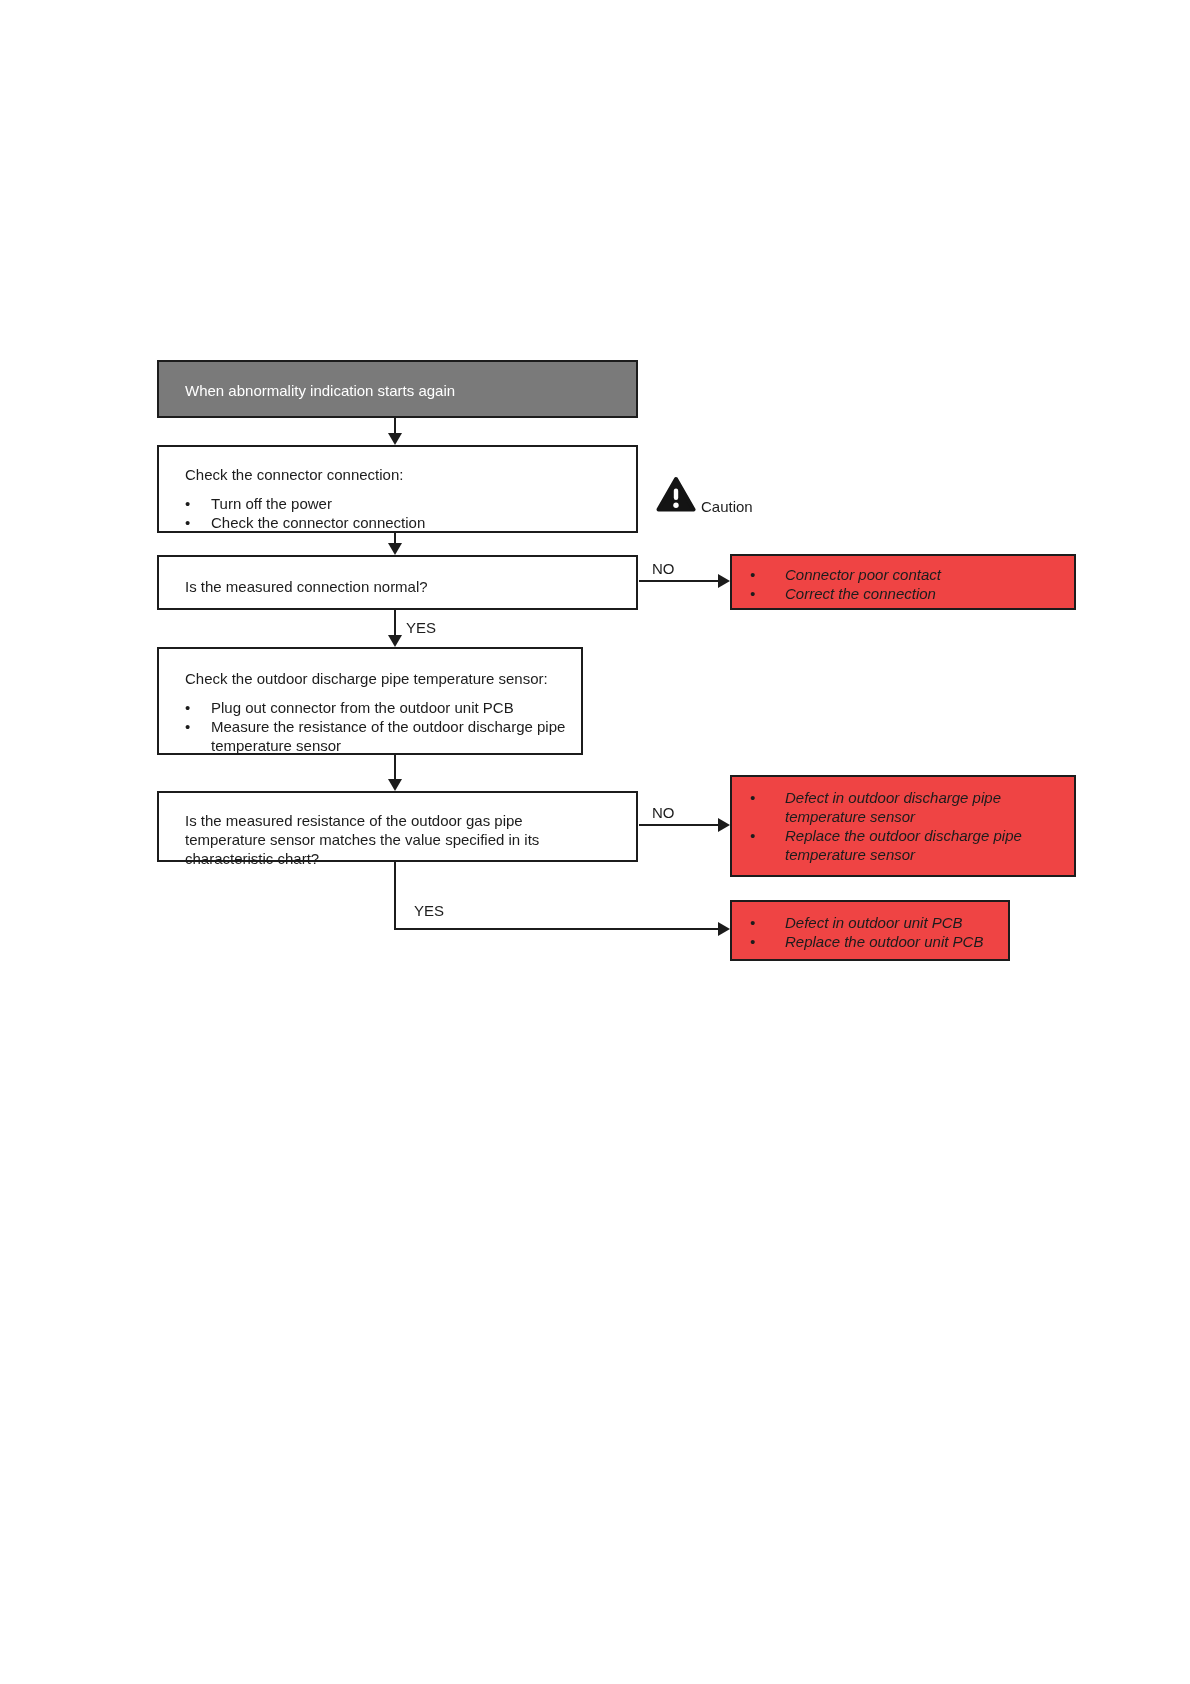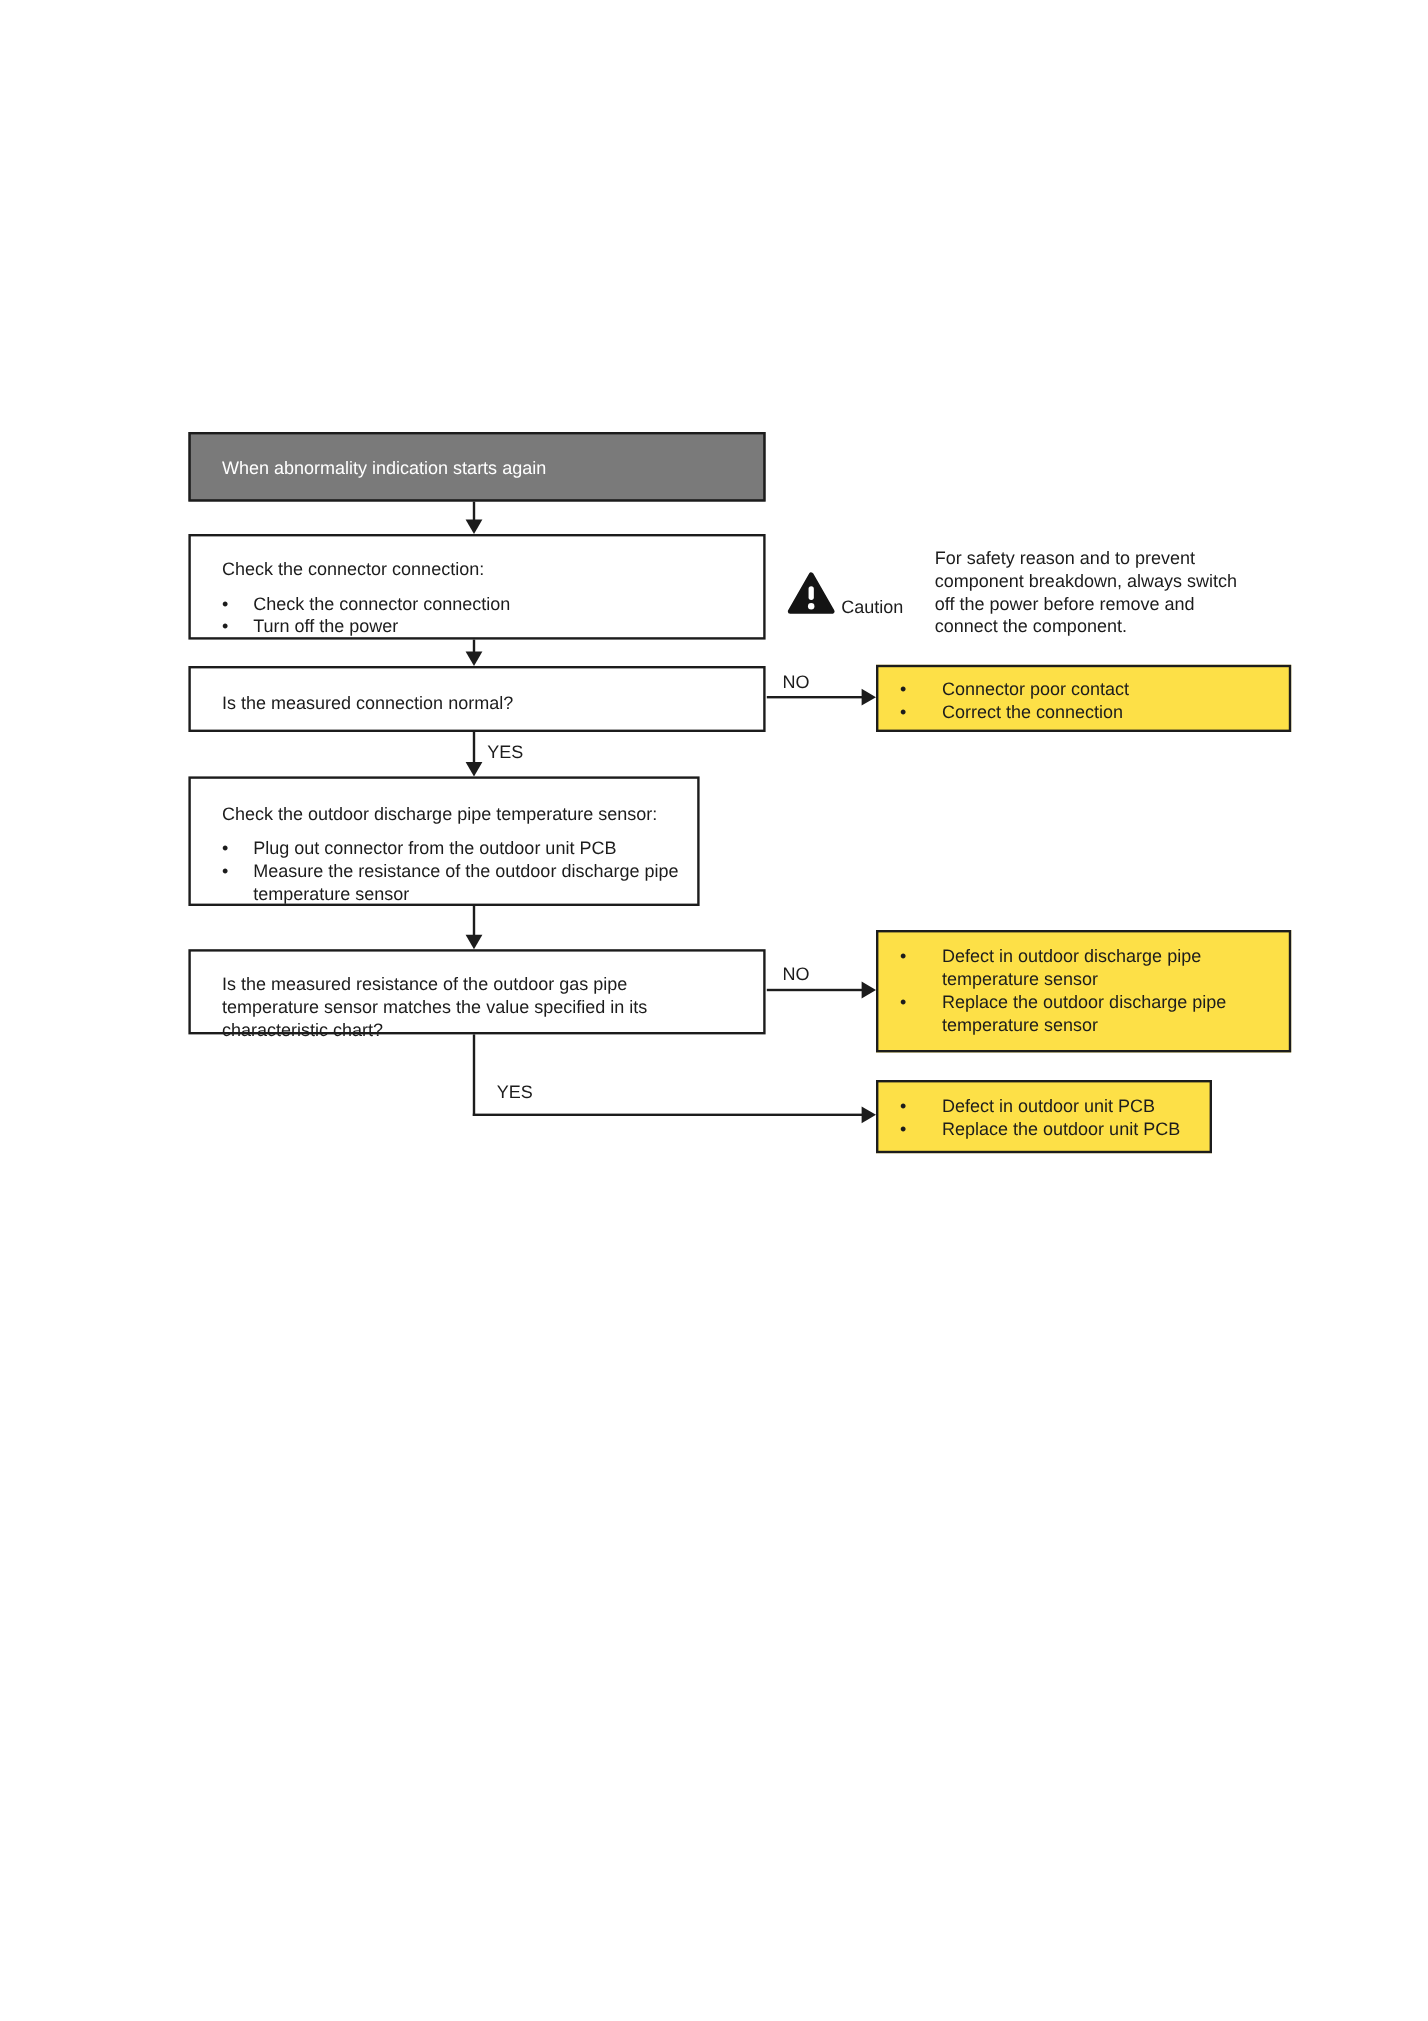--- a/index.html
+++ b/index.html
@@ -19,22 +19,23 @@
     border: 2px solid #1c1c1c;
     background: #ffffff;
     padding: 8px 10px 0 16px;
   }
   .box.dark {
     background: #7a7a7a;
     color: #ffffff;
     padding-top: 9px;
   }
   .box.gray {
-    background: #fde047;
+    background: #ef4444;
     padding-top: 9px;
+    font-style: italic;
   }
   .title { margin: 10px; }
   .lines { white-space: pre-line; }
   ul.bullets {
     list-style: none;
     margin: 0;
     padding: 0;
   }
   ul.bullets li { display: flex; }
   ul.bullets li::before {
@@ -84,40 +85,36 @@
     <div class="title">When abnormality indication starts again</div>
   </div>
 
   <div class="vline" style="left:394px; top:418px; height:16px;"></div>
   <div class="arrow-down" style="left:388px; top:433px;"></div>
 
   <div class="box" style="left:157px; top:445px; width:481px; height:88px;">
     <div class="title">Check the connector connection:</div>
     <ul class="bullets">
       <li>
-          <span>Check the connector connection</span>
+          <span>Turn off the power</span>
         </li>
       <li>
-          <span>Turn off the power</span>
+          <span>Check the connector connection</span>
         </li>
     </ul>
   </div>
 
   <div class="caution-wrap" style="left:656px; top:476px; width:40px; height:37px;">
     <svg viewBox="0 0 40 37" width="40" height="37">
       <path d="M20 3 L37.5 33.5 L2.5 33.5 Z" fill="#141414" stroke="#141414" stroke-width="4" stroke-linejoin="round"></path>
       <rect x="17.8" y="12.5" width="4.4" height="11.5" rx="2.2" fill="#ffffff"></rect>
       <circle cx="20" cy="29.3" r="2.7" fill="#ffffff"></circle>
     </svg>
   </div>
   <div class="caution-label" style="left:701px; top:497px;">Caution</div>
-  <div class="caution-text lines" style="left:779px; top:456px;">For safety reason and to prevent
-component breakdown, always switch
-off the power before remove and
-connect the component.</div>
 
   <div class="vline" style="left:394px; top:533px; height:12px;"></div>
   <div class="arrow-down" style="left:388px; top:543px;"></div>
 
   <div class="box" style="left:157px; top:555px; width:481px; height:55px; padding-top:10px;">
     <div class="title">Is the measured connection normal?</div>
   </div>
 
   <div class="branch-label" style="left:650px; top:559px;">NO</div>
   <div class="hline" style="left:639px; top:580px; width:81px;"></div>

